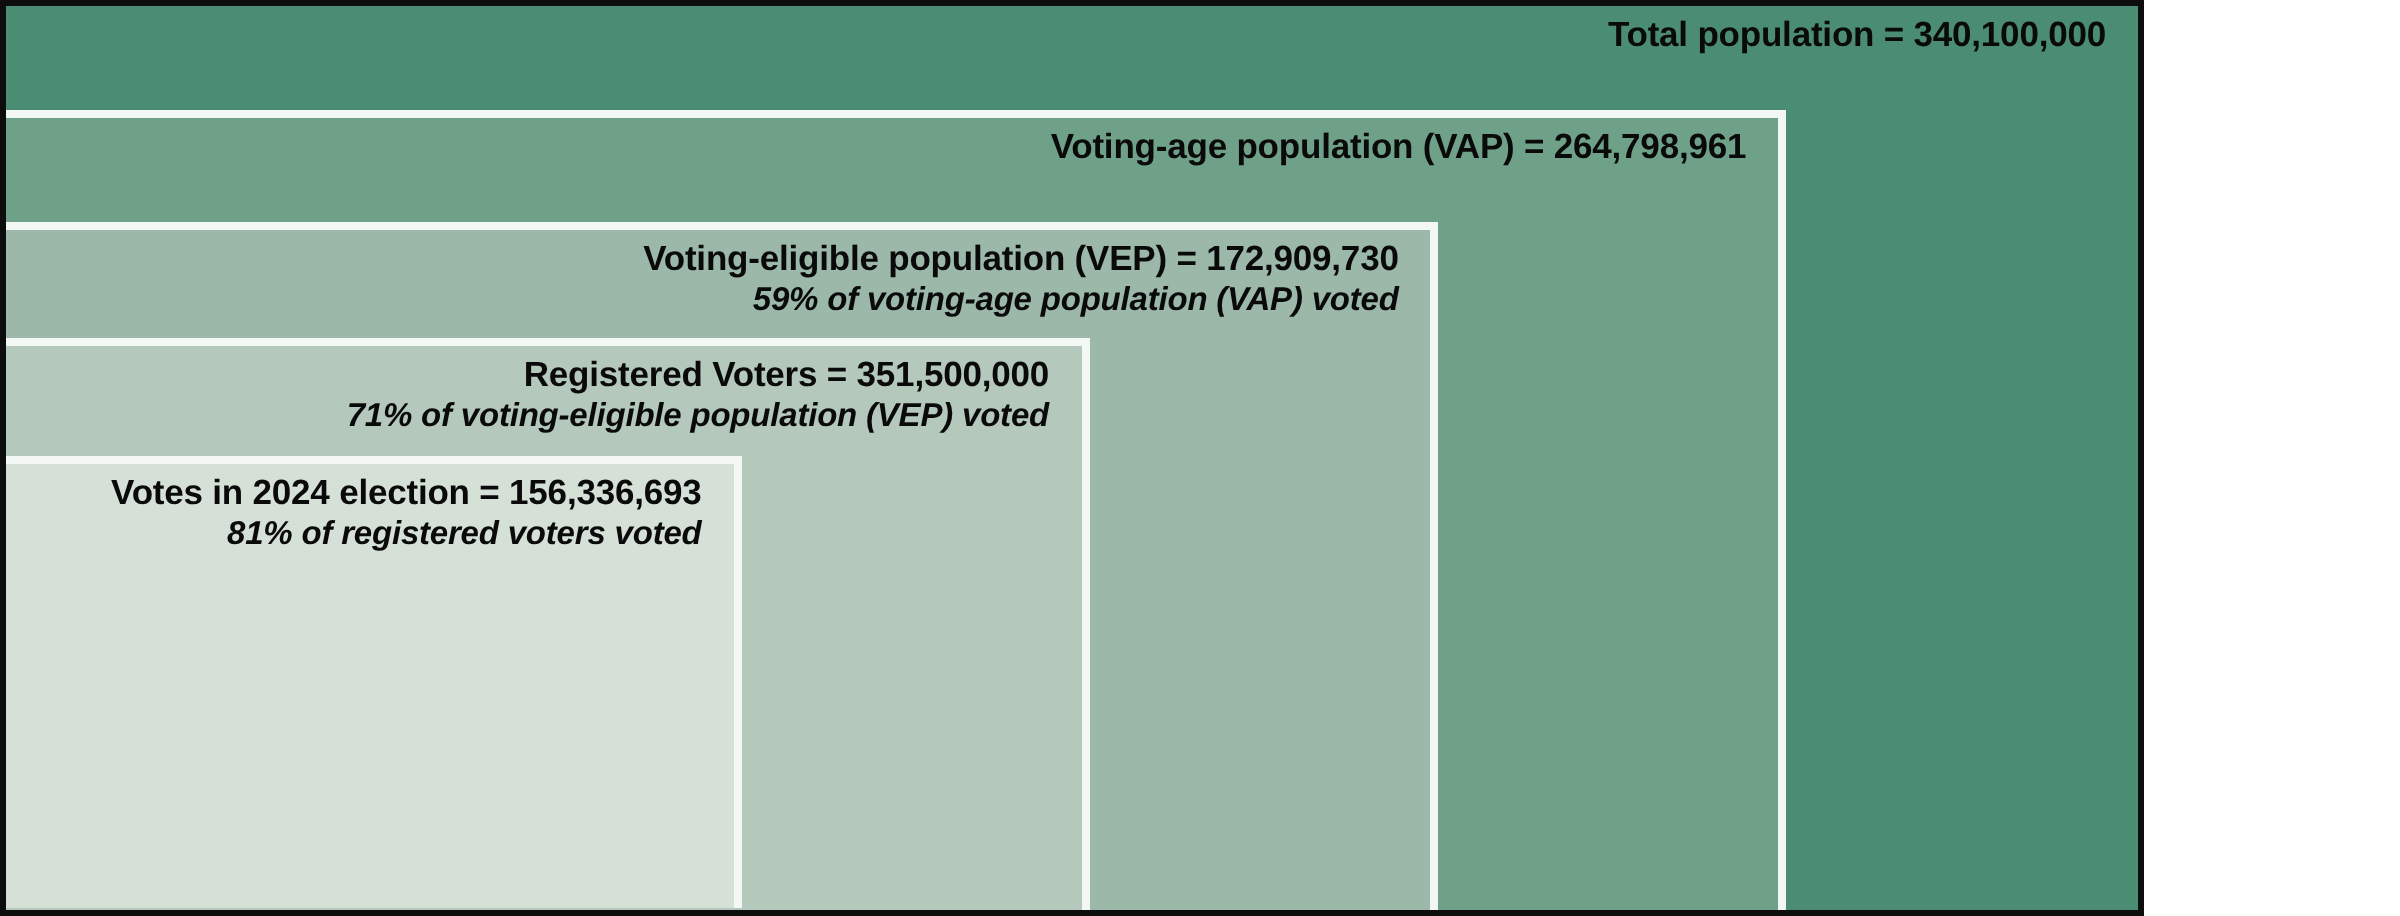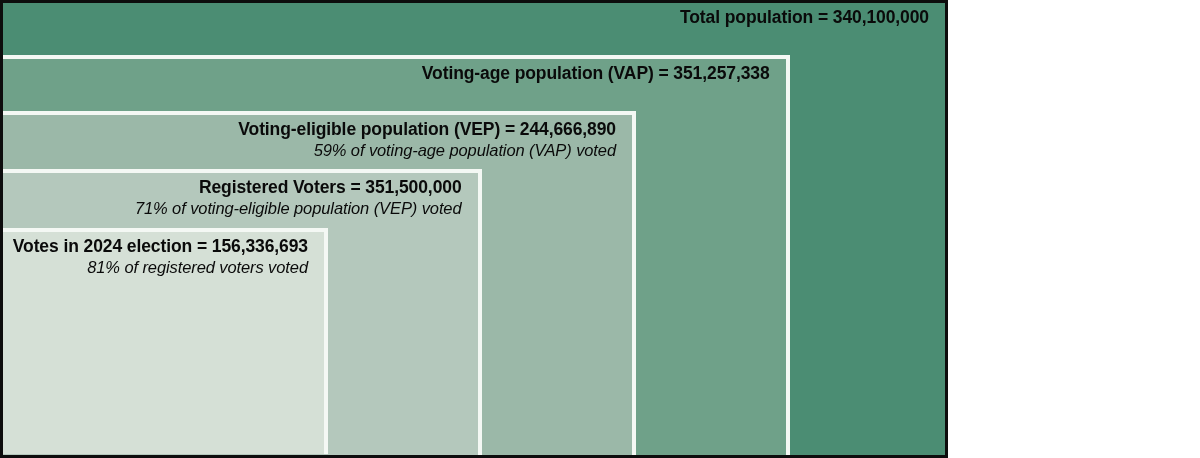--- a/index.html
+++ b/index.html
@@ -6,21 +6,21 @@
     margin: 0;
     padding: 0;
     background: #ffffff;
   }
   body {
     font-family: "Liberation Sans", sans-serif;
   }
 
   #figure {
     position: relative;
-    width: 948px;
+    width: 1072px;
     height: 458px;
     box-sizing: border-box;
     border: 3px solid #fca5a5;
     background: #0f172a;
     overflow: hidden;
   }
 
   
   .band {
     position: absolute;
@@ -47,46 +47,46 @@
   }
   .band-title {
     font-size: 17.5px;
     font-weight: bold;
     white-space: nowrap;
     letter-spacing: -0.1px;
   }
   .band-sub {
     font-size: 16.5px;
     font-style: italic;
-    font-weight: normal;
+    font-weight: bold;
     white-space: nowrap;
     letter-spacing: -0.1px;
     margin-top: 1px;
   }
 </style>
 </head>
 <body>
 
 <div id="figure" style="border-color: rgb(13, 13, 13);">
 
   <div class="band outermost" id="band-0" style="background: rgb(75, 141, 115); width: 100%; top: 0px; z-index: 1; height: calc(100% + 0px);">
     <div class="band-text">
       <div class="band-title">Total population = 340,100,000</div>
     </div>
   </div>
 
   <div class="band" id="band-1" style="background: rgb(111, 161, 137); width: 83.5%; top: 52px; z-index: 2; height: calc(100% - 52px); border-right-color: rgb(244, 248, 244); border-top-color: rgb(244, 248, 244);">
     <div class="band-text">
-      <div class="band-title">Voting-age population (VAP) = 351,257,338</div>
+      <div class="band-title">Voting-age population (VAP) = 264,798,961</div>
     </div>
   </div>
 
   <div class="band" id="band-2" style="background: rgb(155, 184, 168); width: 67.2%; top: 108px; z-index: 3; height: calc(100% - 108px); border-right-color: rgb(244, 248, 244); border-top-color: rgb(244, 248, 244);">
     <div class="band-text">
-      <div class="band-title">Voting-eligible population (VEP) = 244,666,890</div>
+      <div class="band-title">Voting-eligible population (VEP) = 172,909,730</div>
       <div class="band-sub">59% of voting-age population (VAP) voted</div>
     </div>
   </div>
 
   <div class="band" id="band-3" style="background: rgb(180, 200, 188); width: 50.8%; top: 166px; z-index: 4; height: calc(100% - 166px); border-right-color: rgb(244, 248, 244); border-top-color: rgb(244, 248, 244);">
     <div class="band-text">
       <div class="band-title">Registered Voters = 351,500,000</div>
       <div class="band-sub">71% of voting-eligible population (VEP) voted</div>
     </div>
   </div>

